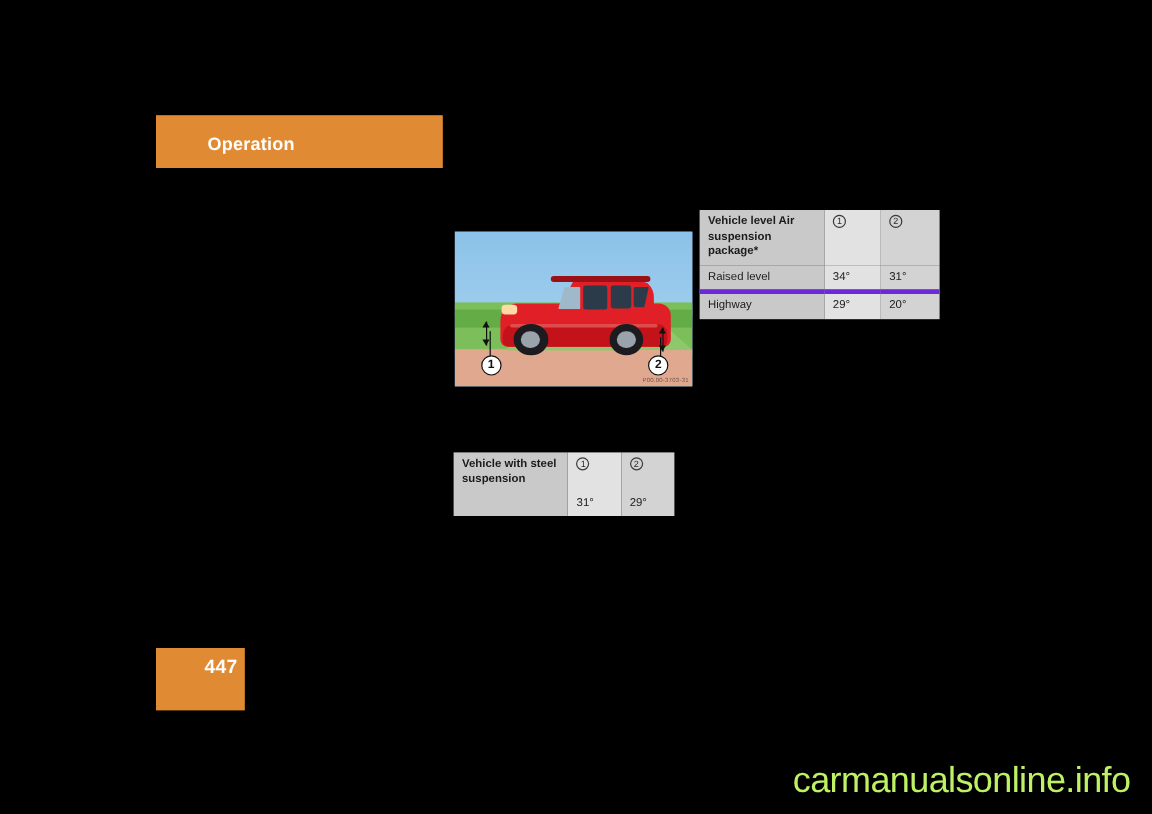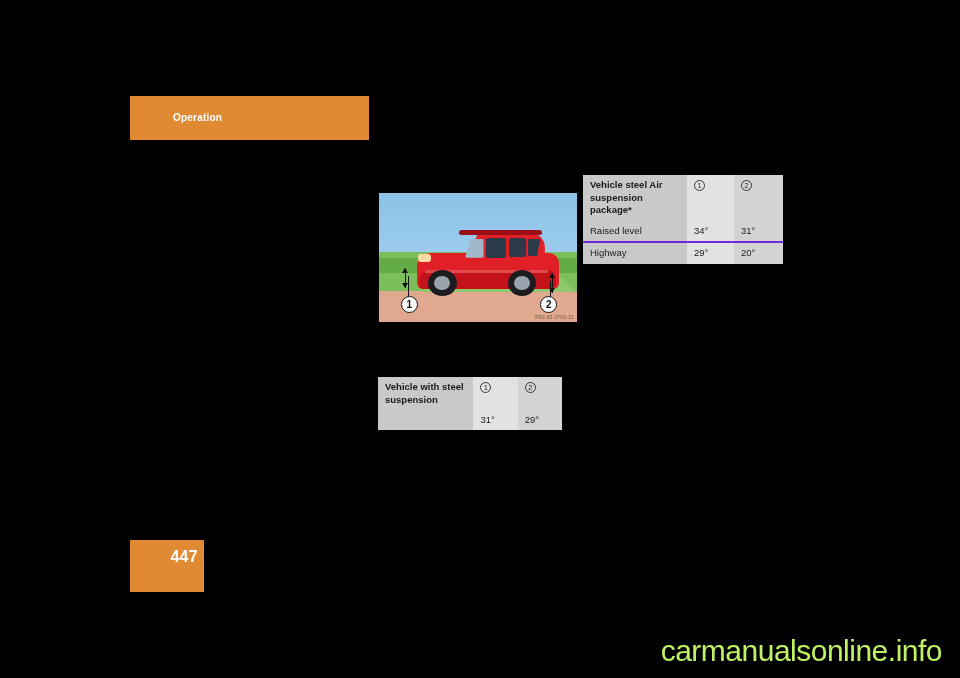--- a/index.html
+++ b/index.html
@@ -19,21 +19,21 @@
     left: 130px;
     top: 96px;
     width: 239px;
     height: 44px;
     background: #e08b33;
   }
   #section-header-title {
     position: absolute;
     left: 173px;
     top: 112px;
-    font-size: 10px;
+    font-size: 15px;
     font-weight: bold;
     color: #ffffff;
     letter-spacing: 0.2px;
   }
 
   
   #page-number-block {
     position: absolute;
     left: 130px;
     top: 540px;
@@ -183,21 +183,21 @@
     position: absolute;
     border-collapse: collapse;
     font-size: 9.5px;
     color: #1b1b1b;
   }
   .spec-table td, .spec-table th {
     padding: 4px 6px 4px 7px;
     text-align: left;
     vertical-align: top;
     font-weight: normal;
-    border-bottom: 2px solid #6d28d9;
+    border-bottom: 4px solid #6d28d9;
   }
   .spec-table .col-label { background: #c9c9c9; }
   .spec-table .col-v1 { background: #e2e2e2; }
   .spec-table .col-v2 { background: #d3d3d3; }
   .spec-table thead td { font-weight: bold; line-height: 1.32; }
   .spec-table tbody td { line-height: 1.3; }
   .spec-table tr:last-child td { border-bottom: none; }
 
   #table-air-suspension { left: 583px; top: 175px; width: 200px; }
   #table-air-suspension .col-label { width: 104px; }
@@ -276,21 +276,21 @@
 
   <div class="callout-leader" id="leader-2"></div>
   <div class="callout" id="callout-2">2</div>
 
   <div id="illustration-code">P00.00-3703-31</div>
 </div>
 
 <table class="spec-table" id="table-air-suspension">
   <thead>
     <tr>
-      <td class="col-label">Vehicle steel Air suspension package*</td>
+      <td class="col-label">Vehicle level Air suspension package*</td>
       <td class="col-v1">
         <span class="circled">1</span>
       </td>
       <td class="col-v2">
         <span class="circled">2</span>
       </td>
     </tr>
   </thead>
   <tbody>
     <tr>

